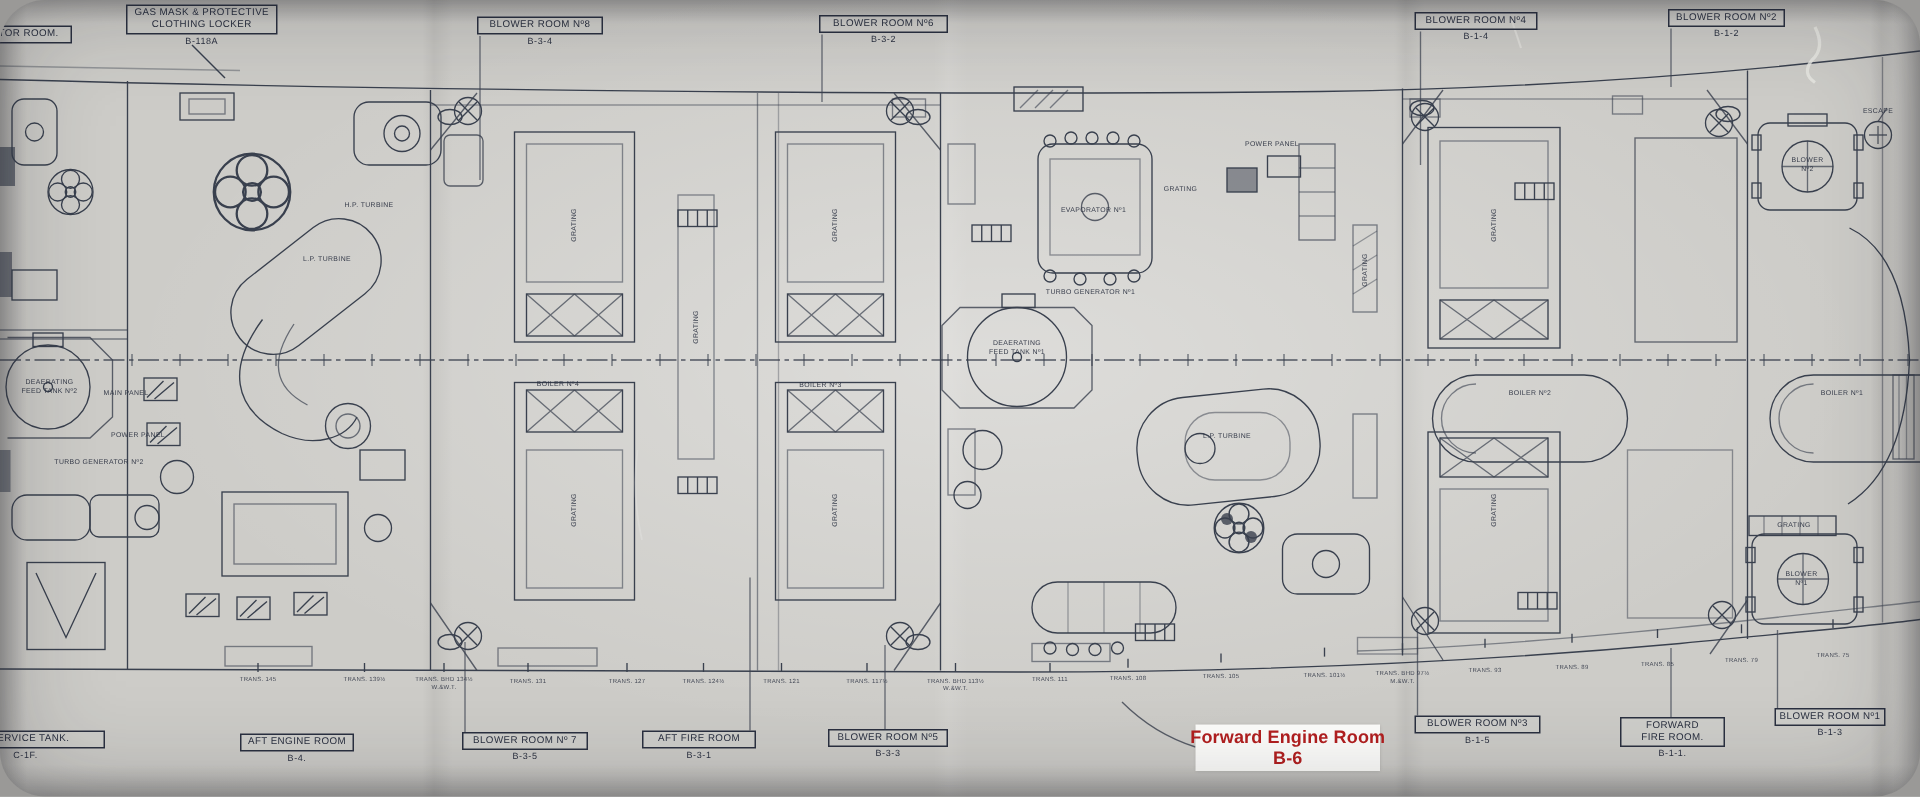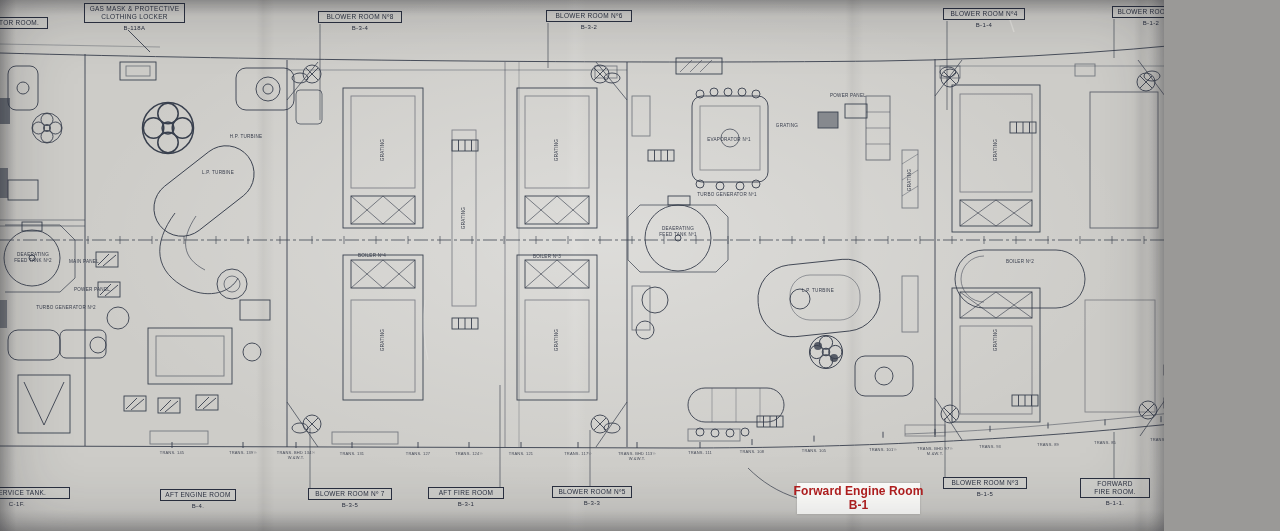--- a/index.html
+++ b/index.html
@@ -1,31 +1,32 @@
 <!DOCTYPE html>
 <html style="--ink: #39404e; --ink-dark: #2a3040; --paper: #cdccc8; --red: #b31f1f; --red-bg: #fefefc;"><head>
 <meta charset="utf-8">
 <style>
   :root{
     --ink:#39404e; --ink-dark:#2a3040; --paper:#cdccc8;
     --red:#b31f1f; --red-bg:#fefefc;
   }
   html,body{margin:0;padding:0;background:#9a9997;}
   .stage{
-    position:relative;width:1164px;height:531px;overflow:hidden;
+    position:relative;width:1280px;height:531px;overflow:hidden;
     font-family:"Liberation Sans",sans-serif;color:var(--ink-dark);
     background:
       radial-gradient(ellipse at 52% 45%, rgba(255,255,255,.32), rgba(255,255,255,0) 62%),
       linear-gradient(90deg, rgba(35,35,40,.22) 0%, rgba(0,0,0,0) 1.4%, rgba(0,0,0,0) 98.6%, rgba(35,35,40,.20) 100%),
       linear-gradient(180deg, rgba(35,35,40,.20) 0%, rgba(0,0,0,0) 3%, rgba(0,0,0,0) 96%, rgba(35,35,40,.22) 100%),
       linear-gradient(90deg, transparent 22%, rgba(0,0,0,.05) 22.6%, transparent 23.6%,
                       transparent 48.6%, rgba(255,255,255,.09) 49.4%, transparent 50.4%,
                       transparent 72.6%, rgba(0,0,0,.05) 73.2%, transparent 74.2%,
                       transparent 97.4%, rgba(0,0,0,.06) 98%, transparent 99%),
       var(--paper);
+    border-radius: 30px;
   }
   svg{position:absolute;left:0;top:0;}
   .ink{stroke:var(--ink);fill:none;stroke-width:.9;}
   .labels{position:absolute;left:0;top:0;width:1280px;height:531px;pointer-events:none;}
   .callout{position:absolute;text-align:center;}
   .callout-box{
     display:block;border:1px solid var(--ink-dark);padding:1px 2px;
     font-size:6.5px;line-height:1.25;letter-spacing:.3px;white-space:pre-line;
     color:var(--ink-dark);background:rgba(215,214,210,.25);
   }
@@ -495,17 +496,17 @@
 M.&amp;W.T.</div>
       <div class="frame" style="left: 990px; top: 444px;">TRANS. 93</div>
       <div class="frame" style="left: 1048px; top: 442px;">TRANS. 89</div>
       <div class="frame" style="left: 1105px; top: 440px;">TRANS. 85</div>
       <div class="frame" style="left: 1161px; top: 437px;">TRANS. 79</div>
       <div class="frame" style="left: 1222px; top: 434px;">TRANS. 75</div>
     </div>
 
   <div class="annotation">
     <div>Forward Engine Room</div>
-    <div>B-1</div>
+    <div>B-6</div>
   </div>
 
   <div class="vignette"></div>
 </div>
 
 </body></html>

